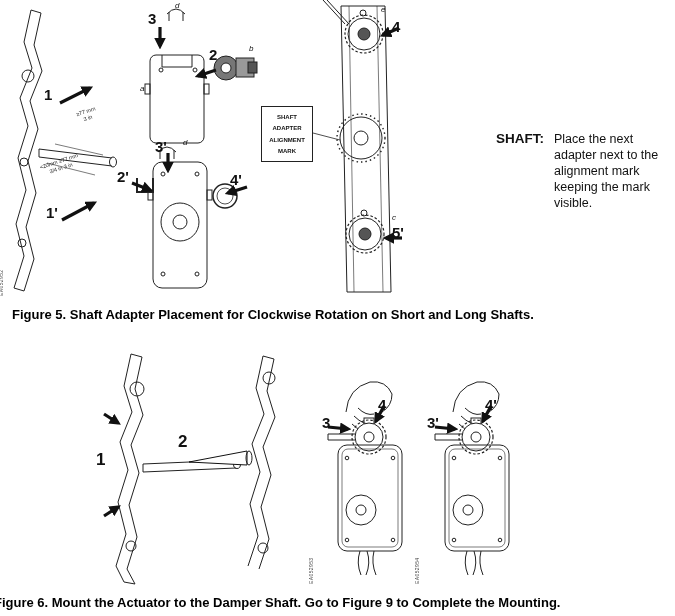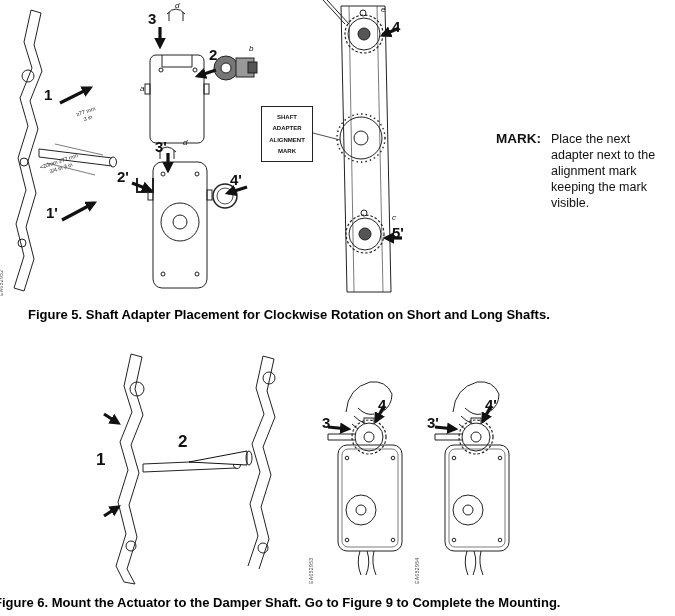--- a/index.html
+++ b/index.html
@@ -13,21 +13,21 @@
        text-align:center;transform:rotate(-18deg);color:#222;}
   .vtext{position:absolute;font:5px "Liberation Sans",sans-serif;transform:rotate(-90deg);
          transform-origin:left bottom;color:#444;letter-spacing:.4px;}
   .align-box{position:absolute;left:261px;top:106px;width:52px;height:56px;border:1px solid #222;
              background:#fff;font:bold 6px/1.9 "Liberation Sans",sans-serif;text-align:center;
              white-space:pre-line;padding-top:5px;box-sizing:border-box;}
   .note{position:absolute;left:496px;top:131px;display:flex;align-items:flex-start;}
   .note-label{font:bold 13.5px "Liberation Sans",sans-serif;margin-right:10px;}
   .note-text{font:12.5px/1.28 "Liberation Sans",sans-serif;width:112px;}
   .caption{position:absolute;font:bold 13px "Liberation Sans",sans-serif;white-space:nowrap;color:#000;}
-  #cap5{left:20px;top:307px;padding-left:8px;}
+  #cap5{left:4px;top:307px;padding-left:8px;}
   #cap6{left:-6px;top:595px;}
 </style>
 </head>
 <body>
 
 <div class="page">
 
   <section>
 
     <svg class="art" style="top:0" width="675" height="300" viewBox="0 0 675 300">
@@ -129,21 +129,21 @@
 3 in</div>
     <div class="dim" style="left:18px;top:158px;width:84px">&lt;20mm  ≥77 mm
 3/4 in  3 in</div>
 
     <div class="align-box">SHAFT
 ADAPTER
 ALIGNMENT
 MARK</div>
 
     <div class="note">
-      <span class="note-label">MARK:</span>
+      <span class="note-label">SHAFT:</span>
       <span class="note-text">Place the next adapter next to the alignment mark keeping the mark visible.</span>
     </div>
 
     <div class="vtext" style="left:4px;top:290px">EA052952</div>
 
     <div class="caption" id="cap5">Figure 5.  Shaft Adapter Placement for Clockwise Rotation on Short and Long Shafts.</div>
   </section>
 
   <section>
 

